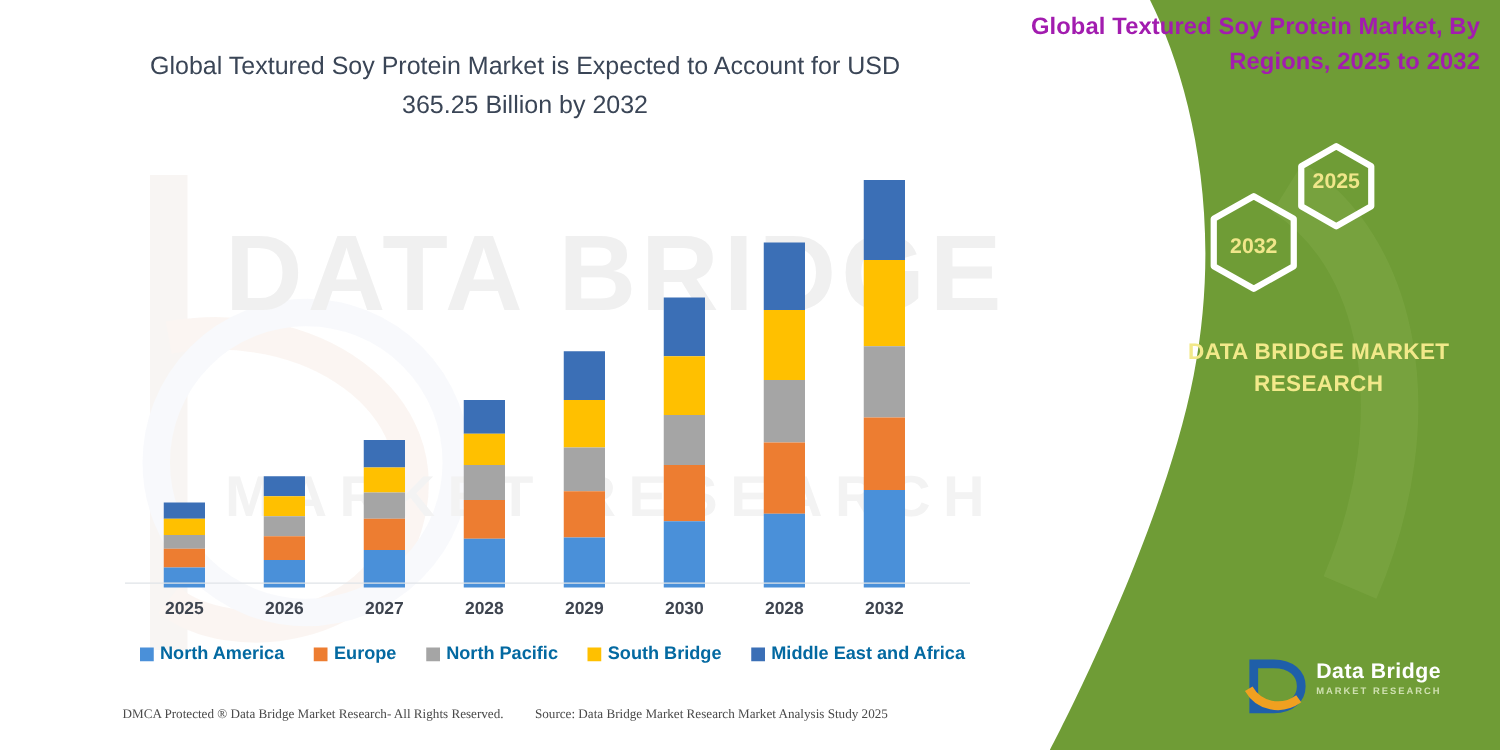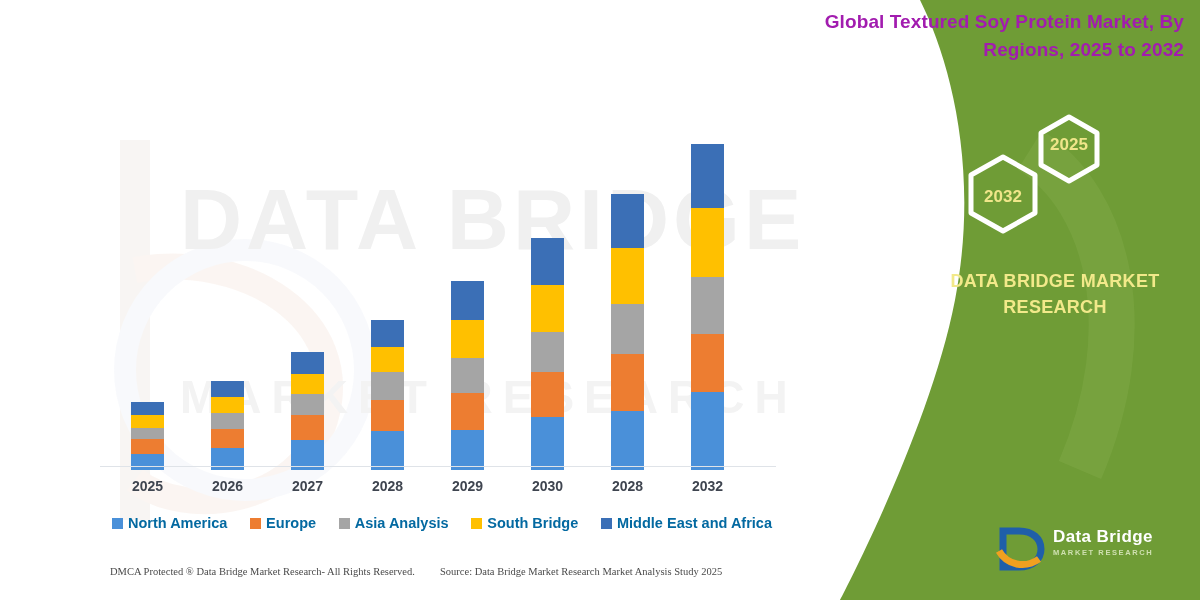--- a/index.html
+++ b/index.html
@@ -82,21 +82,21 @@
   .legend{
     position:absolute;left:112px;top:512px;width:660px;height:22px;
     display:flex;align-items:center;justify-content:space-between;
   }
   .legend-item{display:flex;align-items:center;gap:5px;}
   .legend-swatch{width:11px;height:11px;display:block;flex:0 0 auto;}
   .legend-label{font-size:14.5px;font-weight:700;color:#0369a1;white-space:nowrap;}
 
   
   .footer{
-    position:absolute;left:12px;top:566px;width:800px;height:20px;
+    position:absolute;left:0;top:566px;width:800px;height:20px;
   }
   .footer span{
     position:absolute;font-family:"Liberation Serif", serif;
     font-size:10.5px;color:#4a4a4a;white-space:nowrap;
   }
   #dmca-text{left:98px;top:0;}
   #source-text{left:428px;top:0;}
 
   
   .dbmr-logo{position:absolute;left:995px;top:525px;width:200px;height:50px;}
@@ -115,20 +115,21 @@
 <div id="stage">
 
   <svg class="wm-logo" viewBox="0 0 320 420" aria-hidden="true">
     <path d="M40 20 L40 400" stroke="#f4eeea" stroke-width="30" fill="none"></path>
     <path d="M40 150 C 150 130, 260 200, 230 300 C 205 385, 90 400, 40 360" stroke="#f8eee8" stroke-width="26" fill="none"></path>
     <circle cx="150" cy="250" r="120" stroke="#f3f5fa" stroke-width="22" fill="none"></circle>
   </svg>
   <div class="wm-text">DATA BRIDGE</div>
   <div class="wm-text2">MARKET RESEARCH</div>
 
+  <div class="chart-title">Global Textured Soy Protein Market is Expected to Account for USD 365.25 Billion by 2032</div>
 
   <div class="plot" id="plot-area">
       <div class="bar" style="left: 31px; width: 33px;">
         <div class="seg" style="height: 13.6559px; background: rgb(59, 111, 182);"></div>
         <div class="seg" style="height: 12.5848px; background: rgb(255, 192, 0);"></div>
         <div class="seg" style="height: 11.5138px; background: rgb(165, 165, 165);"></div>
         <div class="seg" style="height: 14.7269px; background: rgb(237, 125, 49);"></div>
         <div class="seg" style="height: 15.7979px; background: rgb(74, 144, 217);"></div>
       </div>
       <div class="bar" style="left: 111px; width: 33px;">
@@ -197,21 +198,21 @@
       <div class="legend-item">
         <span class="legend-swatch" style="background: rgb(74, 144, 217);"></span>
         <span class="legend-label">North America</span>
       </div>
       <div class="legend-item">
         <span class="legend-swatch" style="background: rgb(237, 125, 49);"></span>
         <span class="legend-label">Europe</span>
       </div>
       <div class="legend-item">
         <span class="legend-swatch" style="background: rgb(165, 165, 165);"></span>
-        <span class="legend-label">Asia Analysis</span>
+        <span class="legend-label">North Pacific</span>
       </div>
       <div class="legend-item">
         <span class="legend-swatch" style="background: rgb(255, 192, 0);"></span>
         <span class="legend-label">South Bridge</span>
       </div>
       <div class="legend-item">
         <span class="legend-swatch" style="background: rgb(59, 111, 182);"></span>
         <span class="legend-label">Middle East and Africa</span>
       </div>
     </div>

